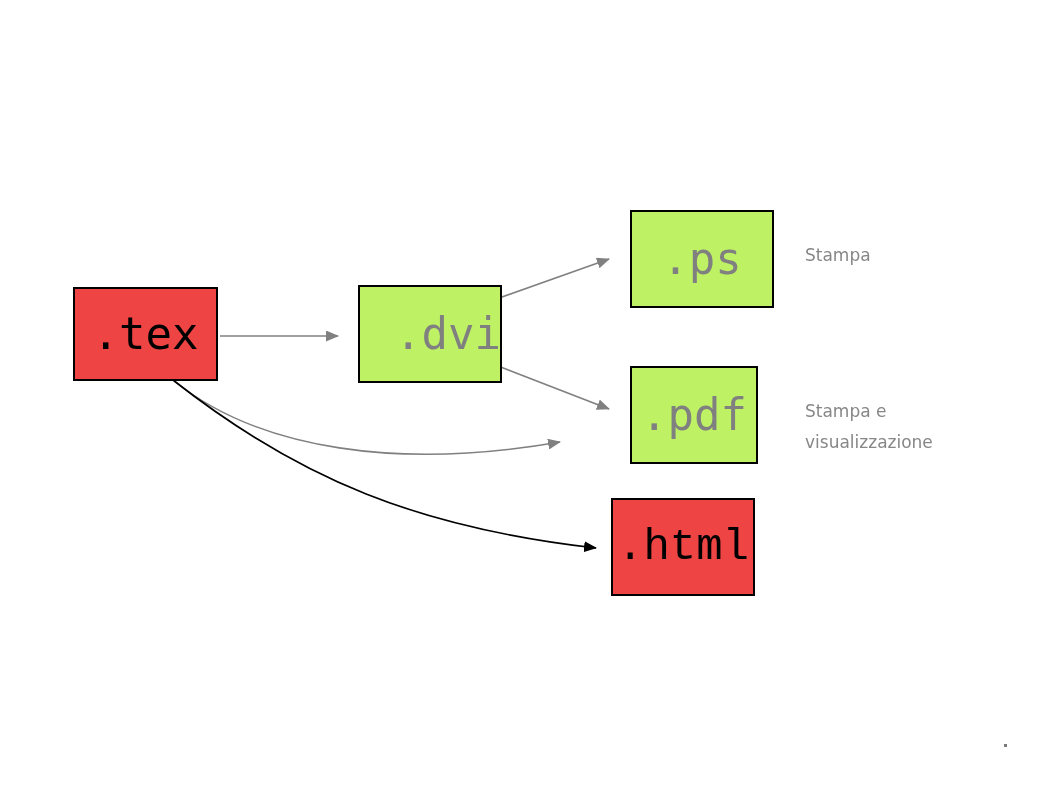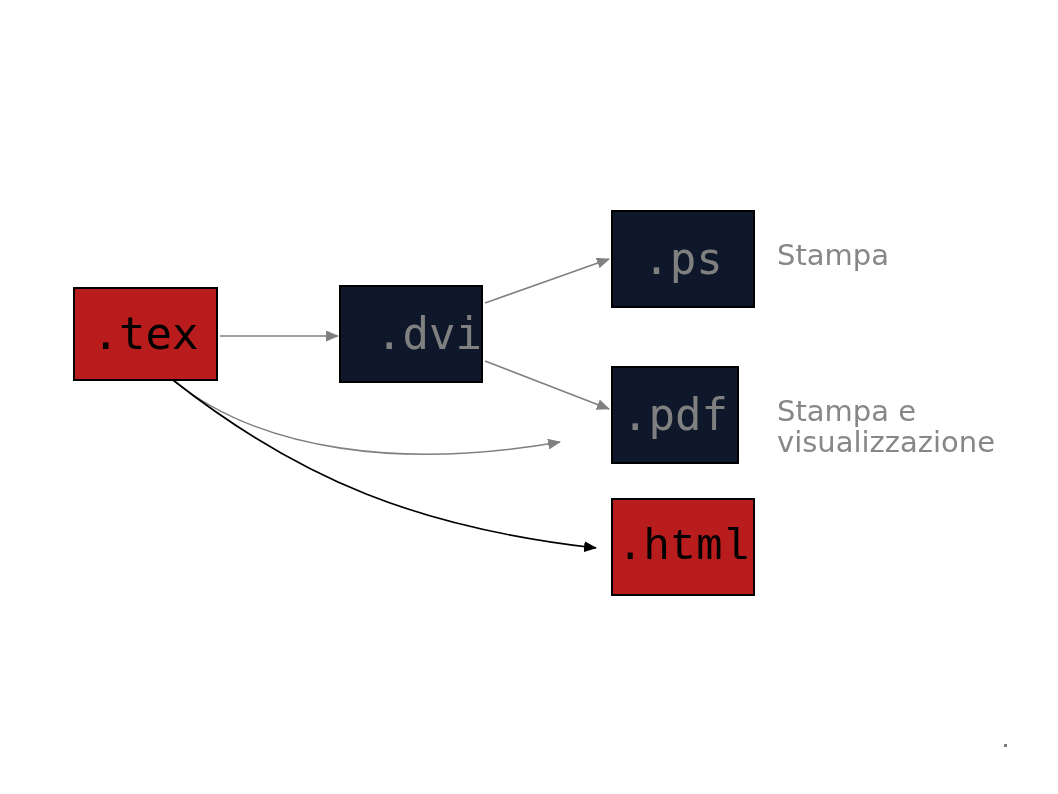--- a/index.html
+++ b/index.html
@@ -28,34 +28,36 @@
     display: flex;
     align-items: center;
     justify-content: center;
     font-family: "DejaVu Sans Mono", "Liberation Mono", monospace;
     font-size: 44px;
     letter-spacing: 0px;
     line-height: 1;
     white-space: pre;
   }
   .node.filled {
-    background: #b91c1c;
+    background: #ef4444;
     color: #000000;
   }
   .node.plain {
-    background: #0f172a;
+    background: #bef264;
     color: #808080;
+    margin-left: 19px;
   }
   .side-label {
     position: absolute;
     color: #878787;
     font-family: "DejaVu Sans", "Liberation Sans", sans-serif;
-    font-size: 29px;
+    font-size: 17px;
     line-height: 31px;
     white-space: pre-line;
+    margin-left: 28px;
   }
   .speck {
     position: absolute;
     width: 3px;
     height: 3px;
     background: #7a7a7a;
   }
 </style>
 </head>
 <body>

